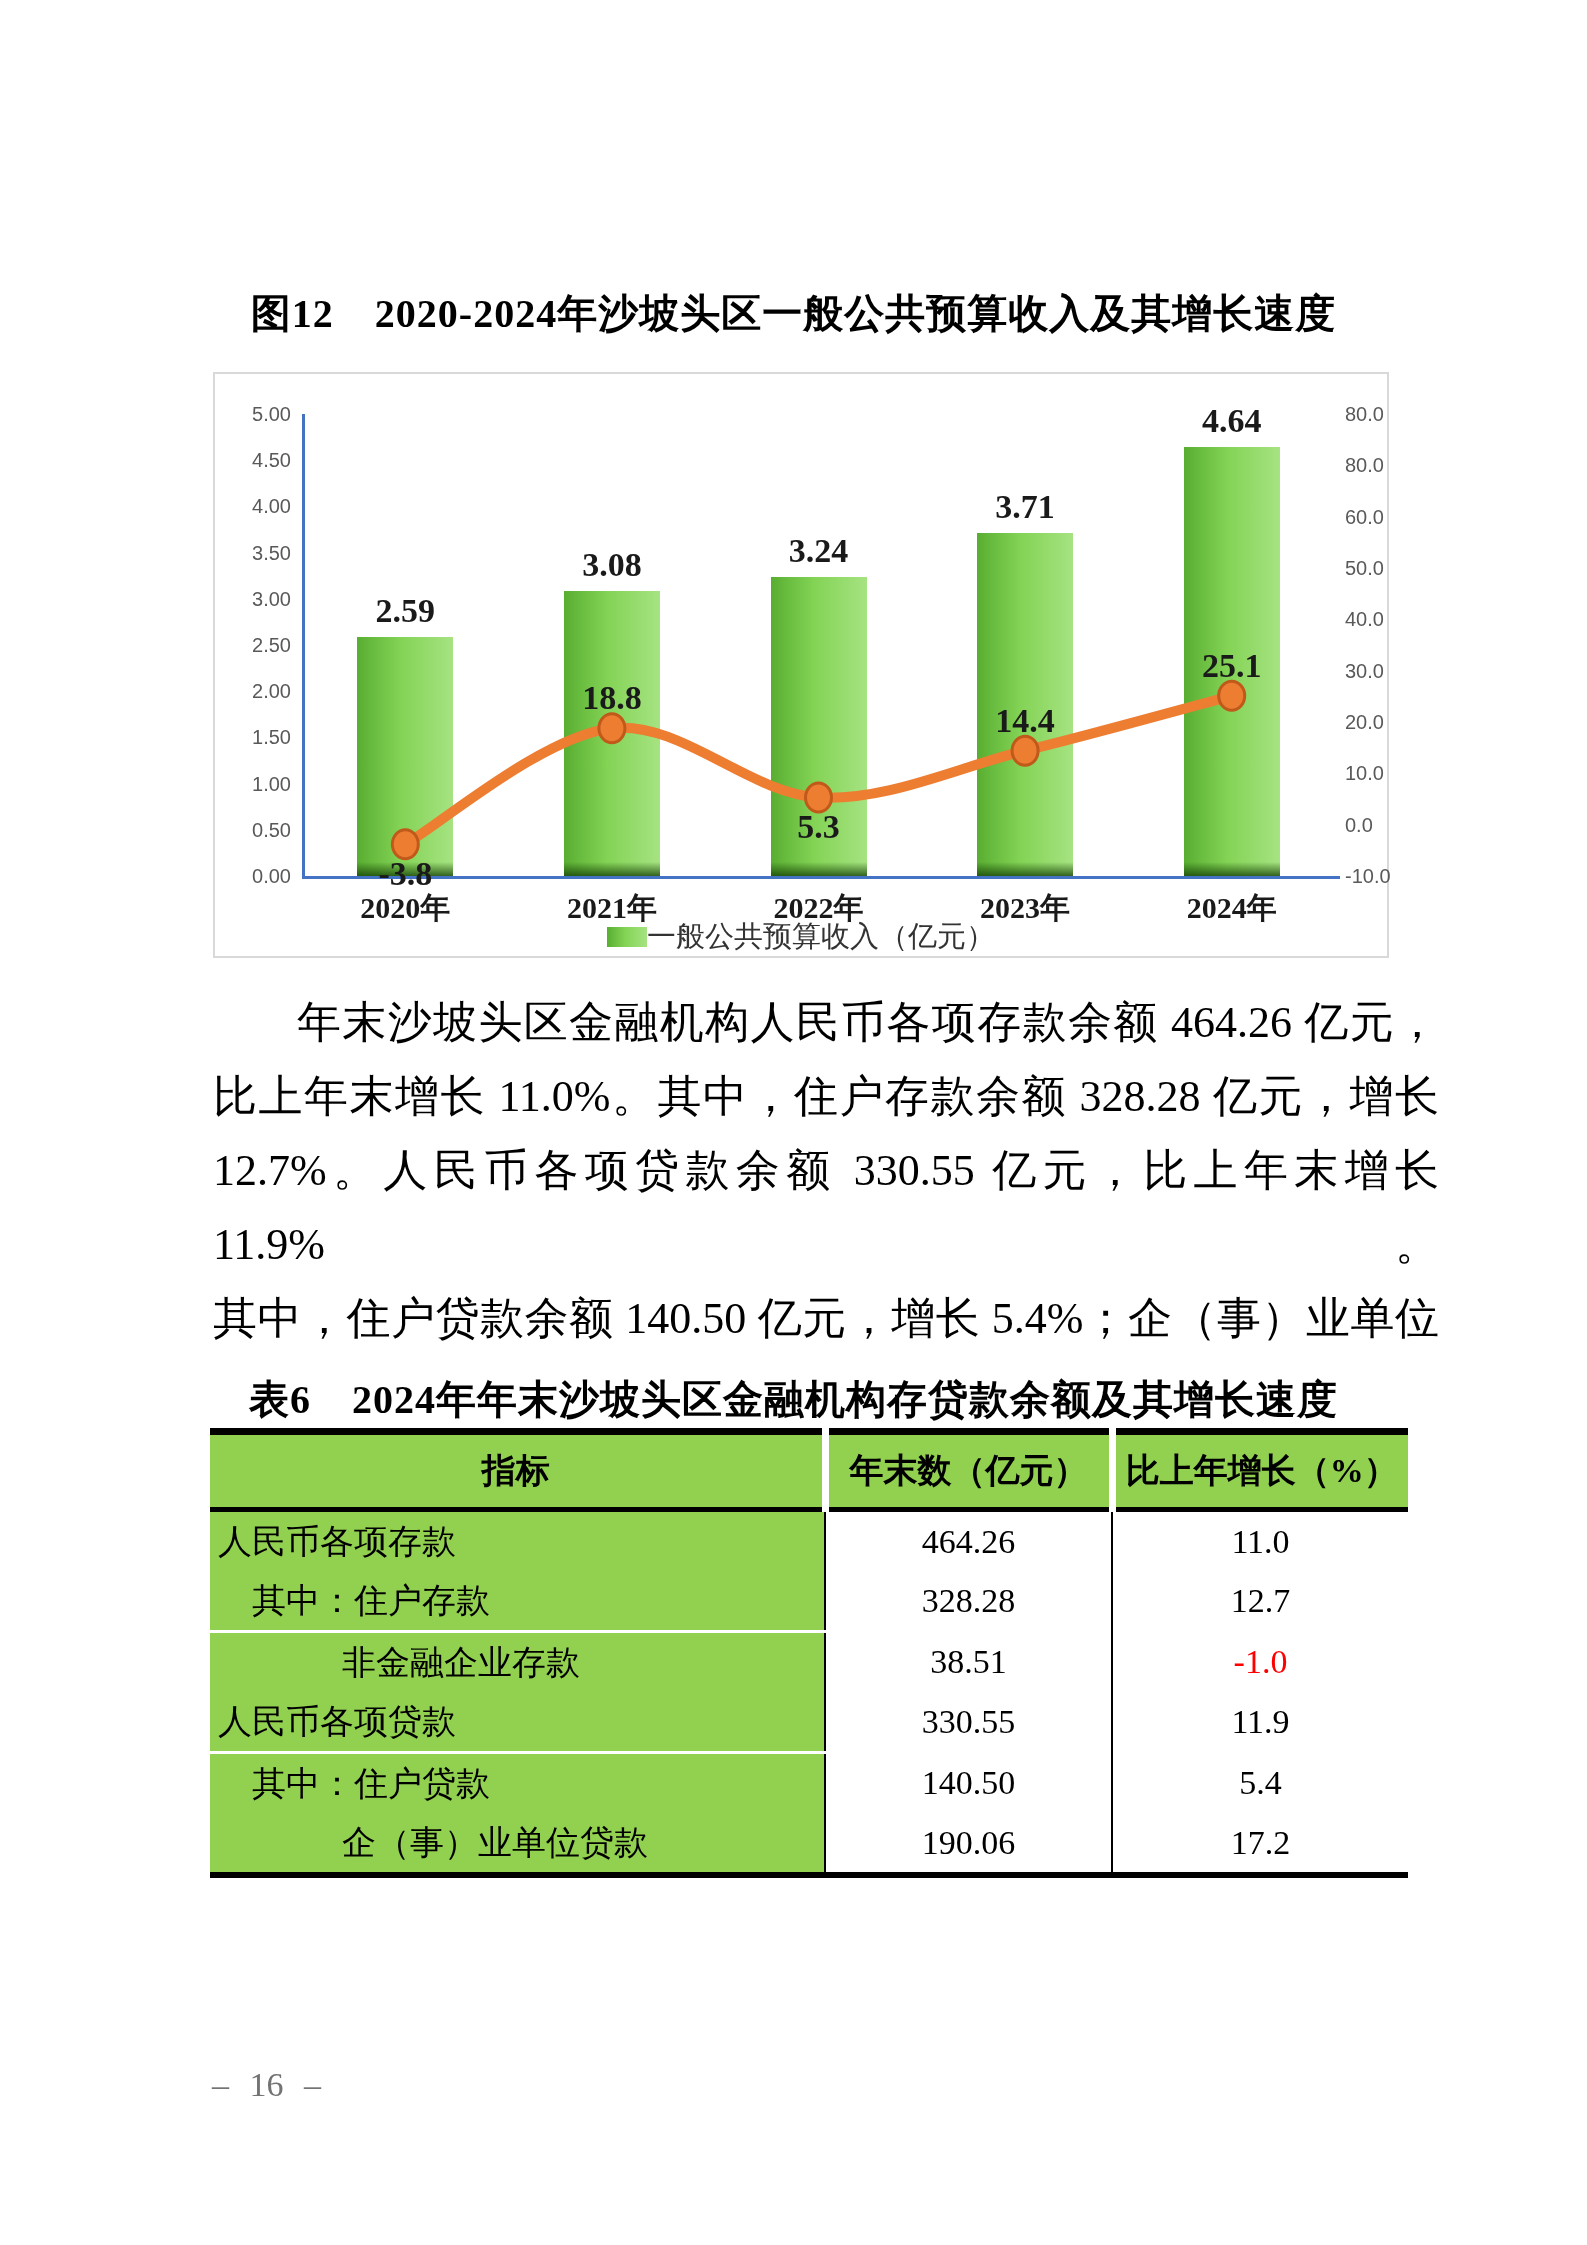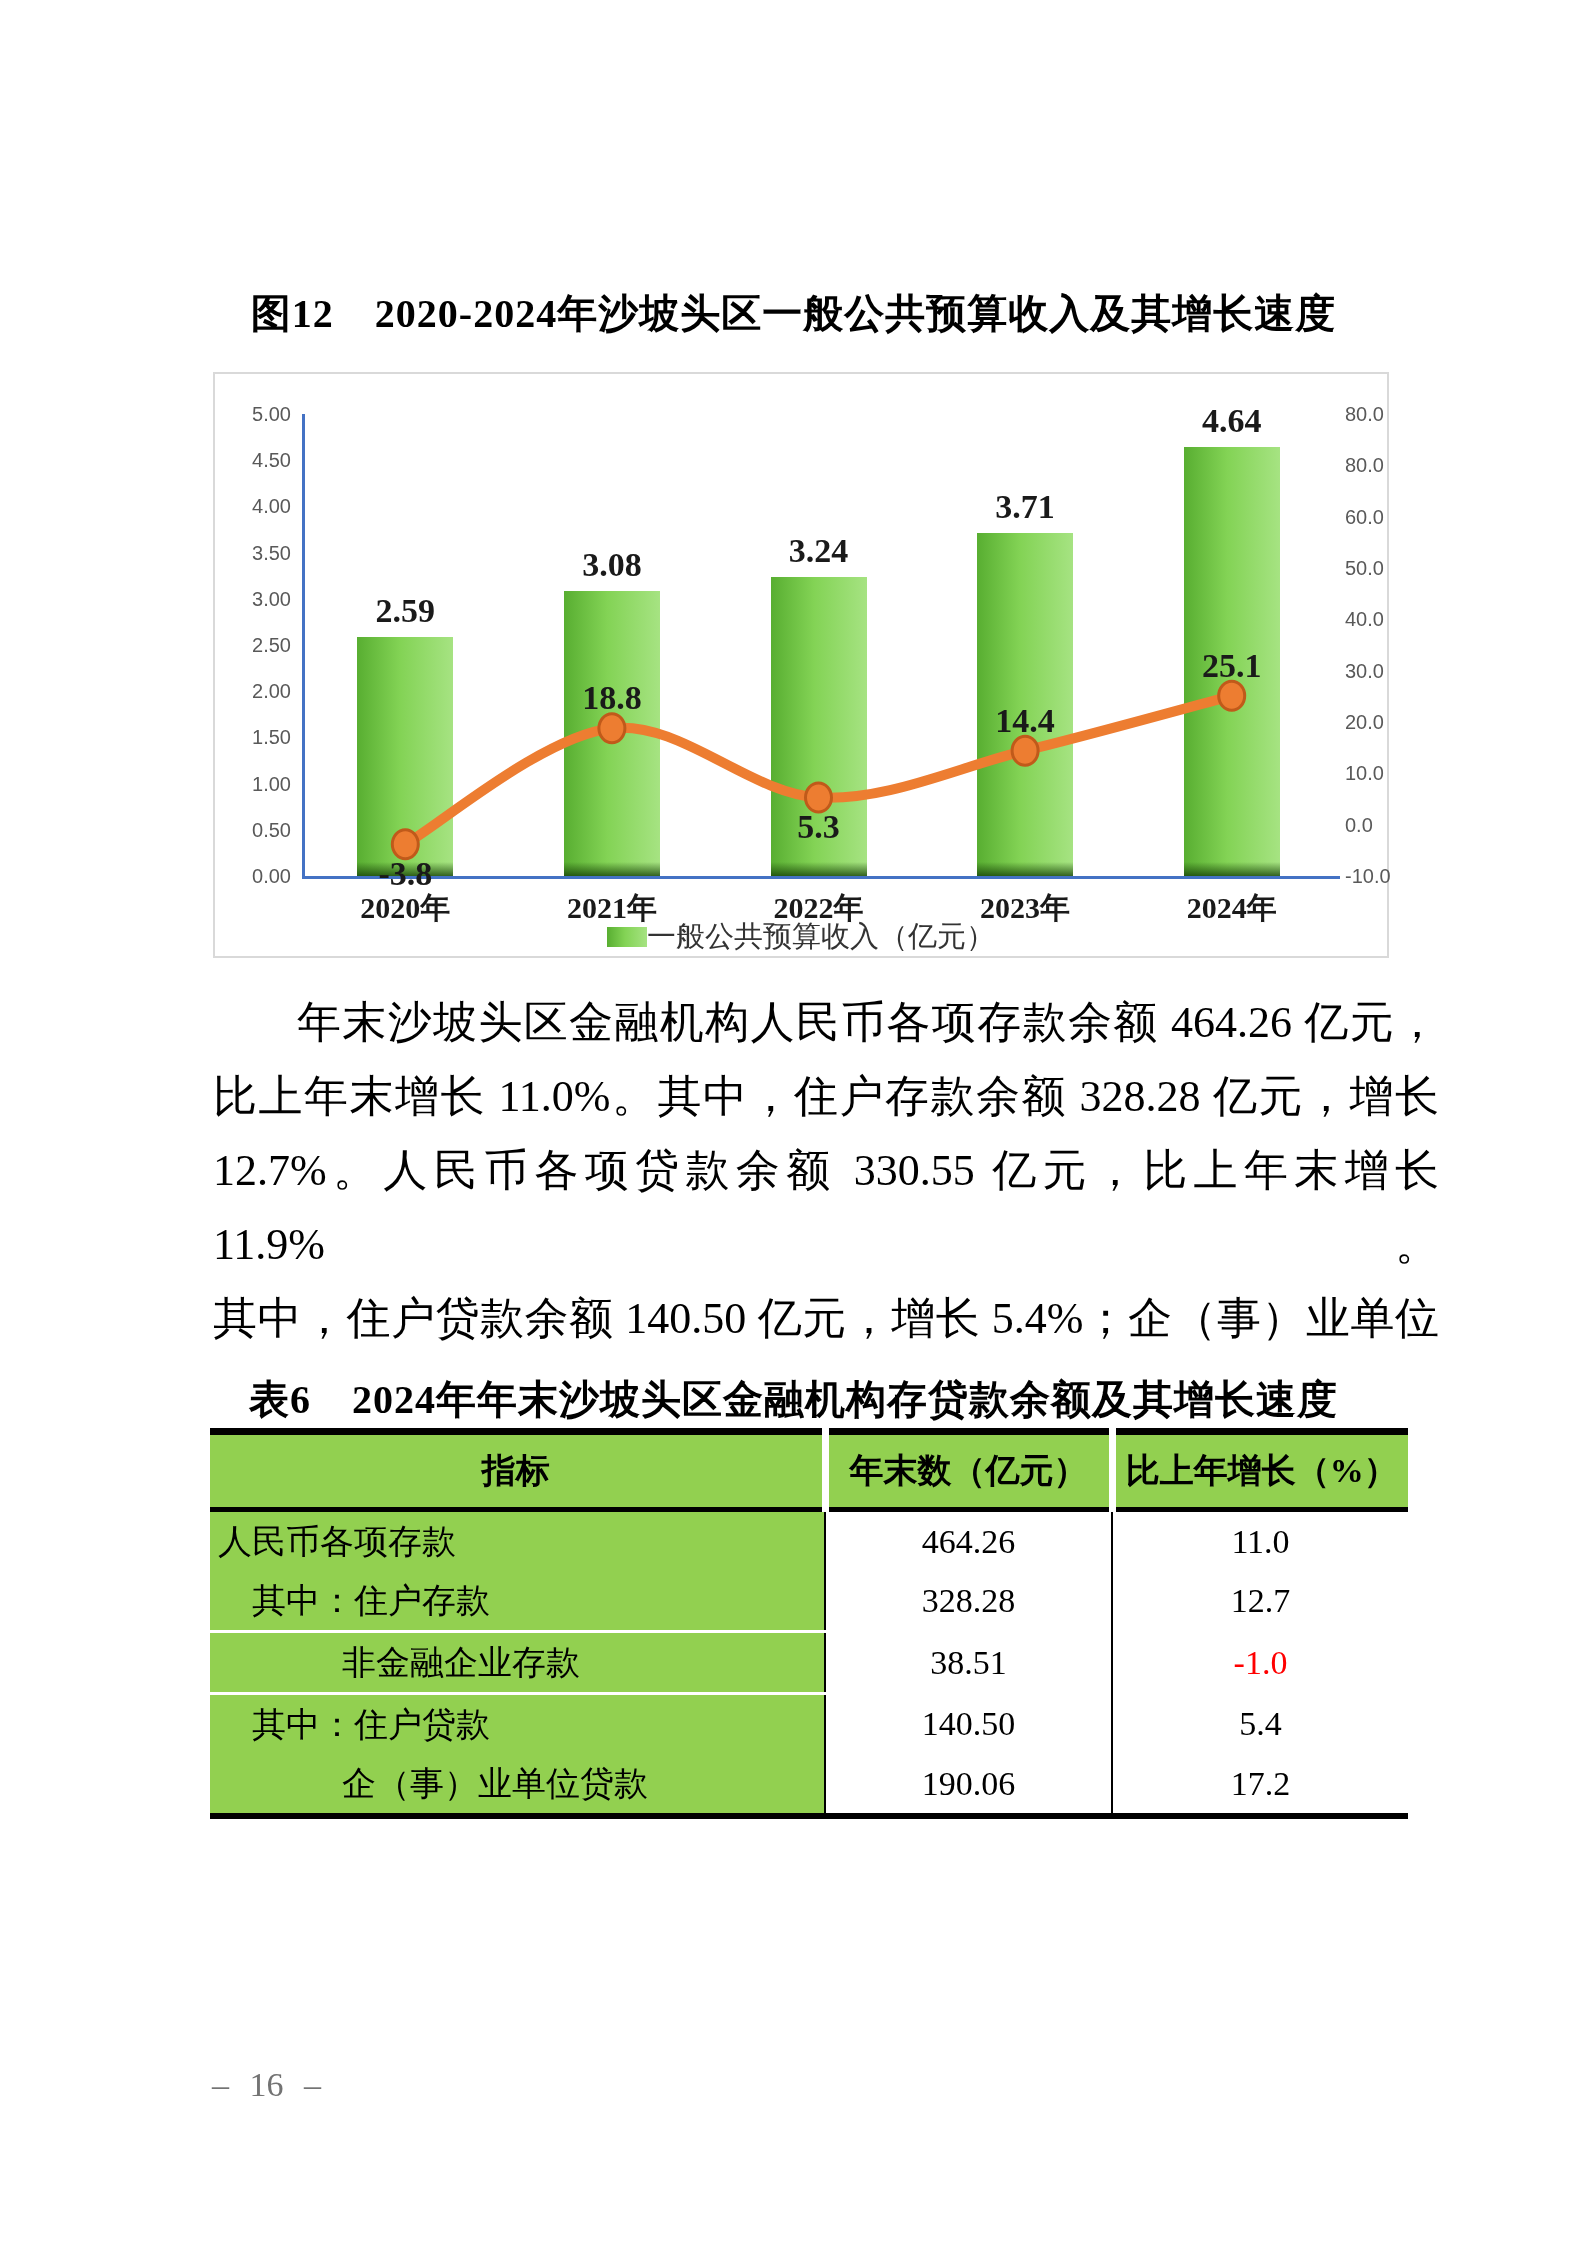--- a/index.html
+++ b/index.html
@@ -155,20 +155,25 @@
           <td class="ind i1">其中：住户存款</td>
           <td class="val">328.28</td>
           <td class="gro">12.7</td>
         </tr>
         <tr>
           <td class="ind i2 sep">非金融企业存款</td>
           <td class="val">38.51</td>
           <td class="gro neg">-1.0</td>
         </tr>
         <tr>
+          <td class="ind i0">人民币各项贷款</td>
+          <td class="val">330.55</td>
+          <td class="gro">11.9</td>
+        </tr>
+        <tr>
           <td class="ind i1 sep">其中：住户贷款</td>
           <td class="val">140.50</td>
           <td class="gro">5.4</td>
         </tr>
         <tr>
           <td class="ind i2">企（事）业单位贷款</td>
           <td class="val">190.06</td>
           <td class="gro">17.2</td>
         </tr>
       </tbody>

